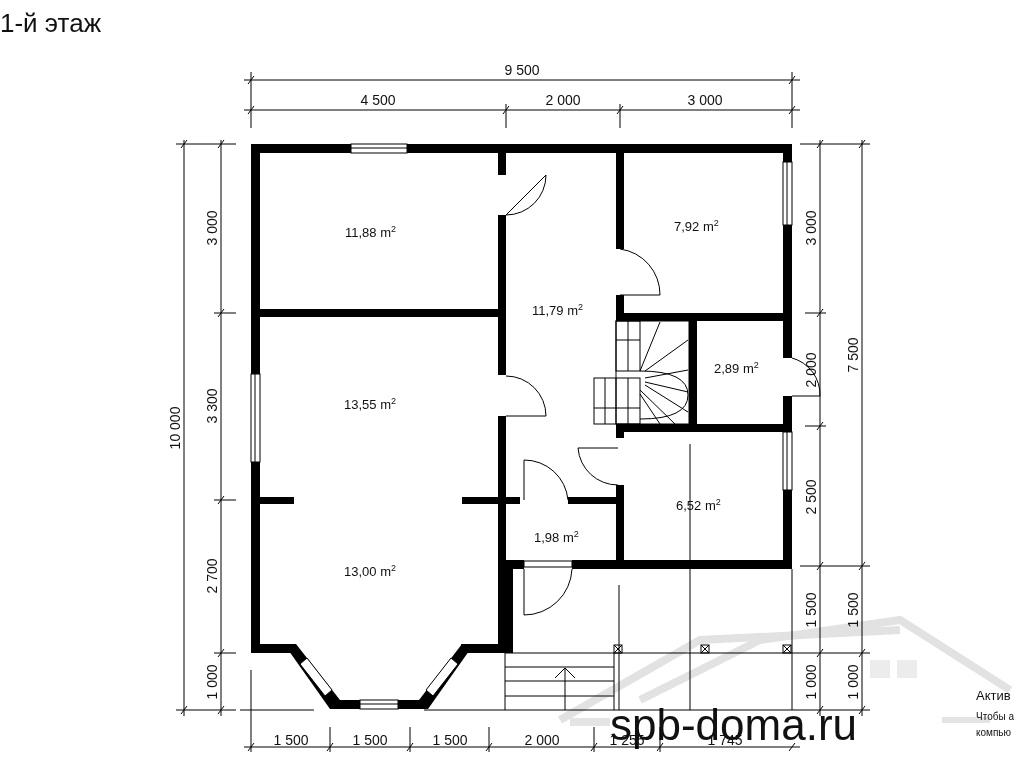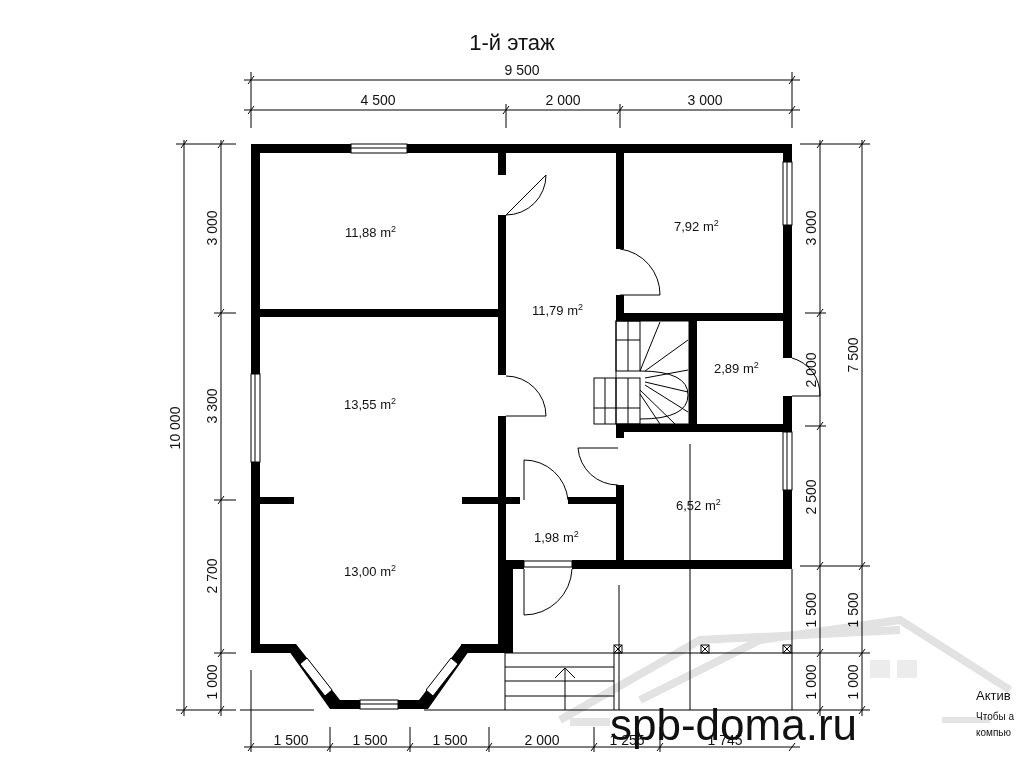--- a/index.html
+++ b/index.html
@@ -1,18 +1,18 @@
 <!DOCTYPE html>
 <html><head>
 <meta charset="utf-8">
 <style>
   html, body { margin:0; padding:0; background:#ffffff; }
   body { width:1024px; height:768px; position:relative; overflow:hidden; font-family:"Liberation Sans", sans-serif; }
   #plan { position:absolute; left:0; top:0; width:1024px; height:768px; }
-  .title { position:absolute; left:0; top:30px; width:1024px; text-align:center; font-size:22px; color:#111; font-family:"Liberation Sans", sans-serif; }
+  .title { position:absolute; left:0; top:8px; width:1024px; font-size:26px; color:#111; font-family:"Liberation Sans", sans-serif; }
   .lbl { font-family:"Liberation Sans", sans-serif; fill:#111; }
   .dimtxt { font-size:13px; }
   .area { font-size:13px; }
 </style>
 </head>
 <body>
 
 <div class="title">1-й этаж</div>
 
 <svg id="plan" viewBox="0 0 1024 768" xmlns="http://www.w3.org/2000/svg">

